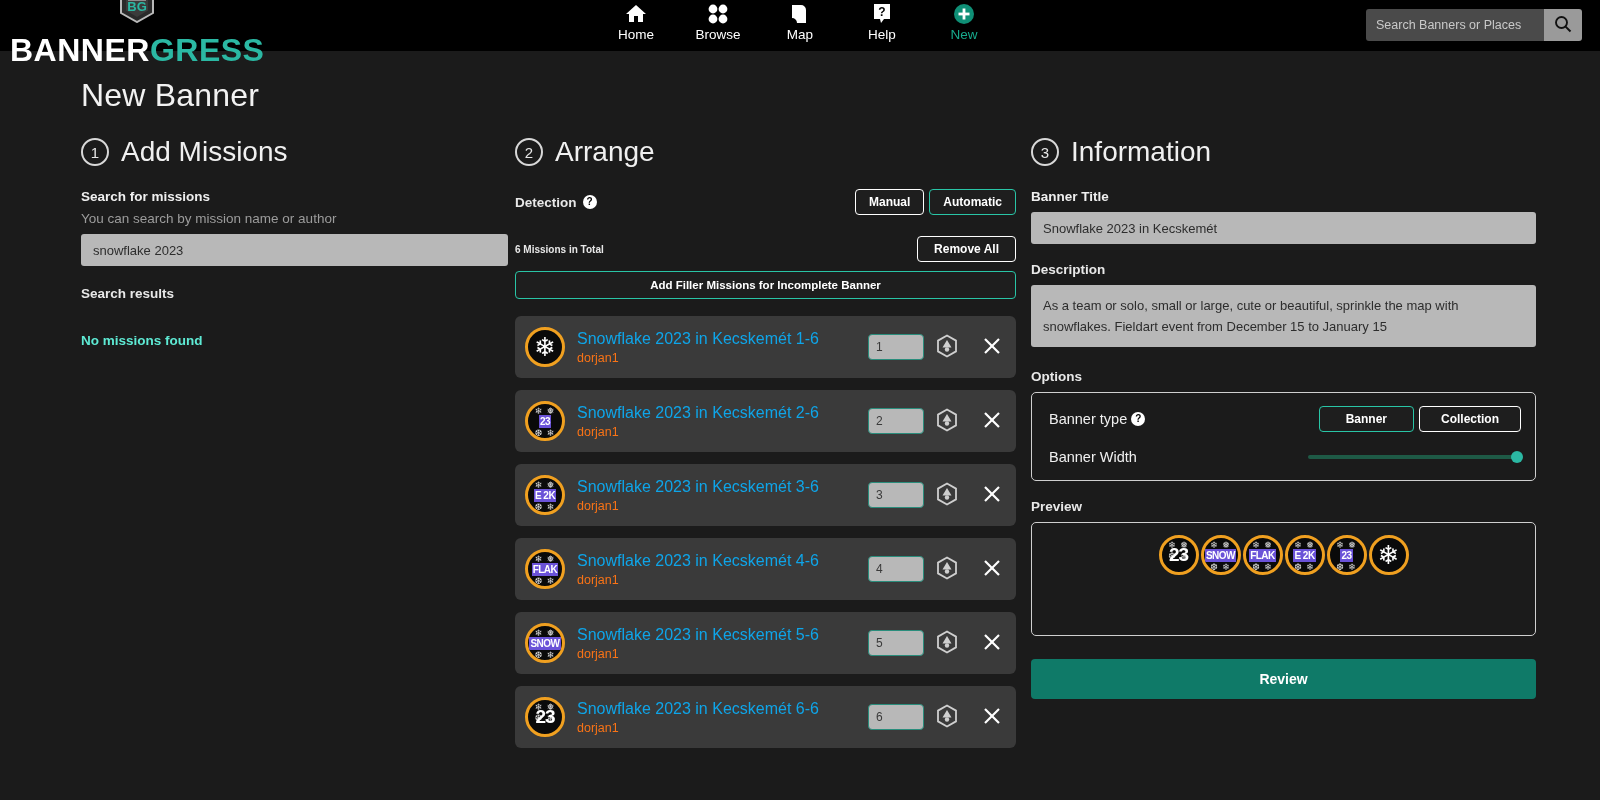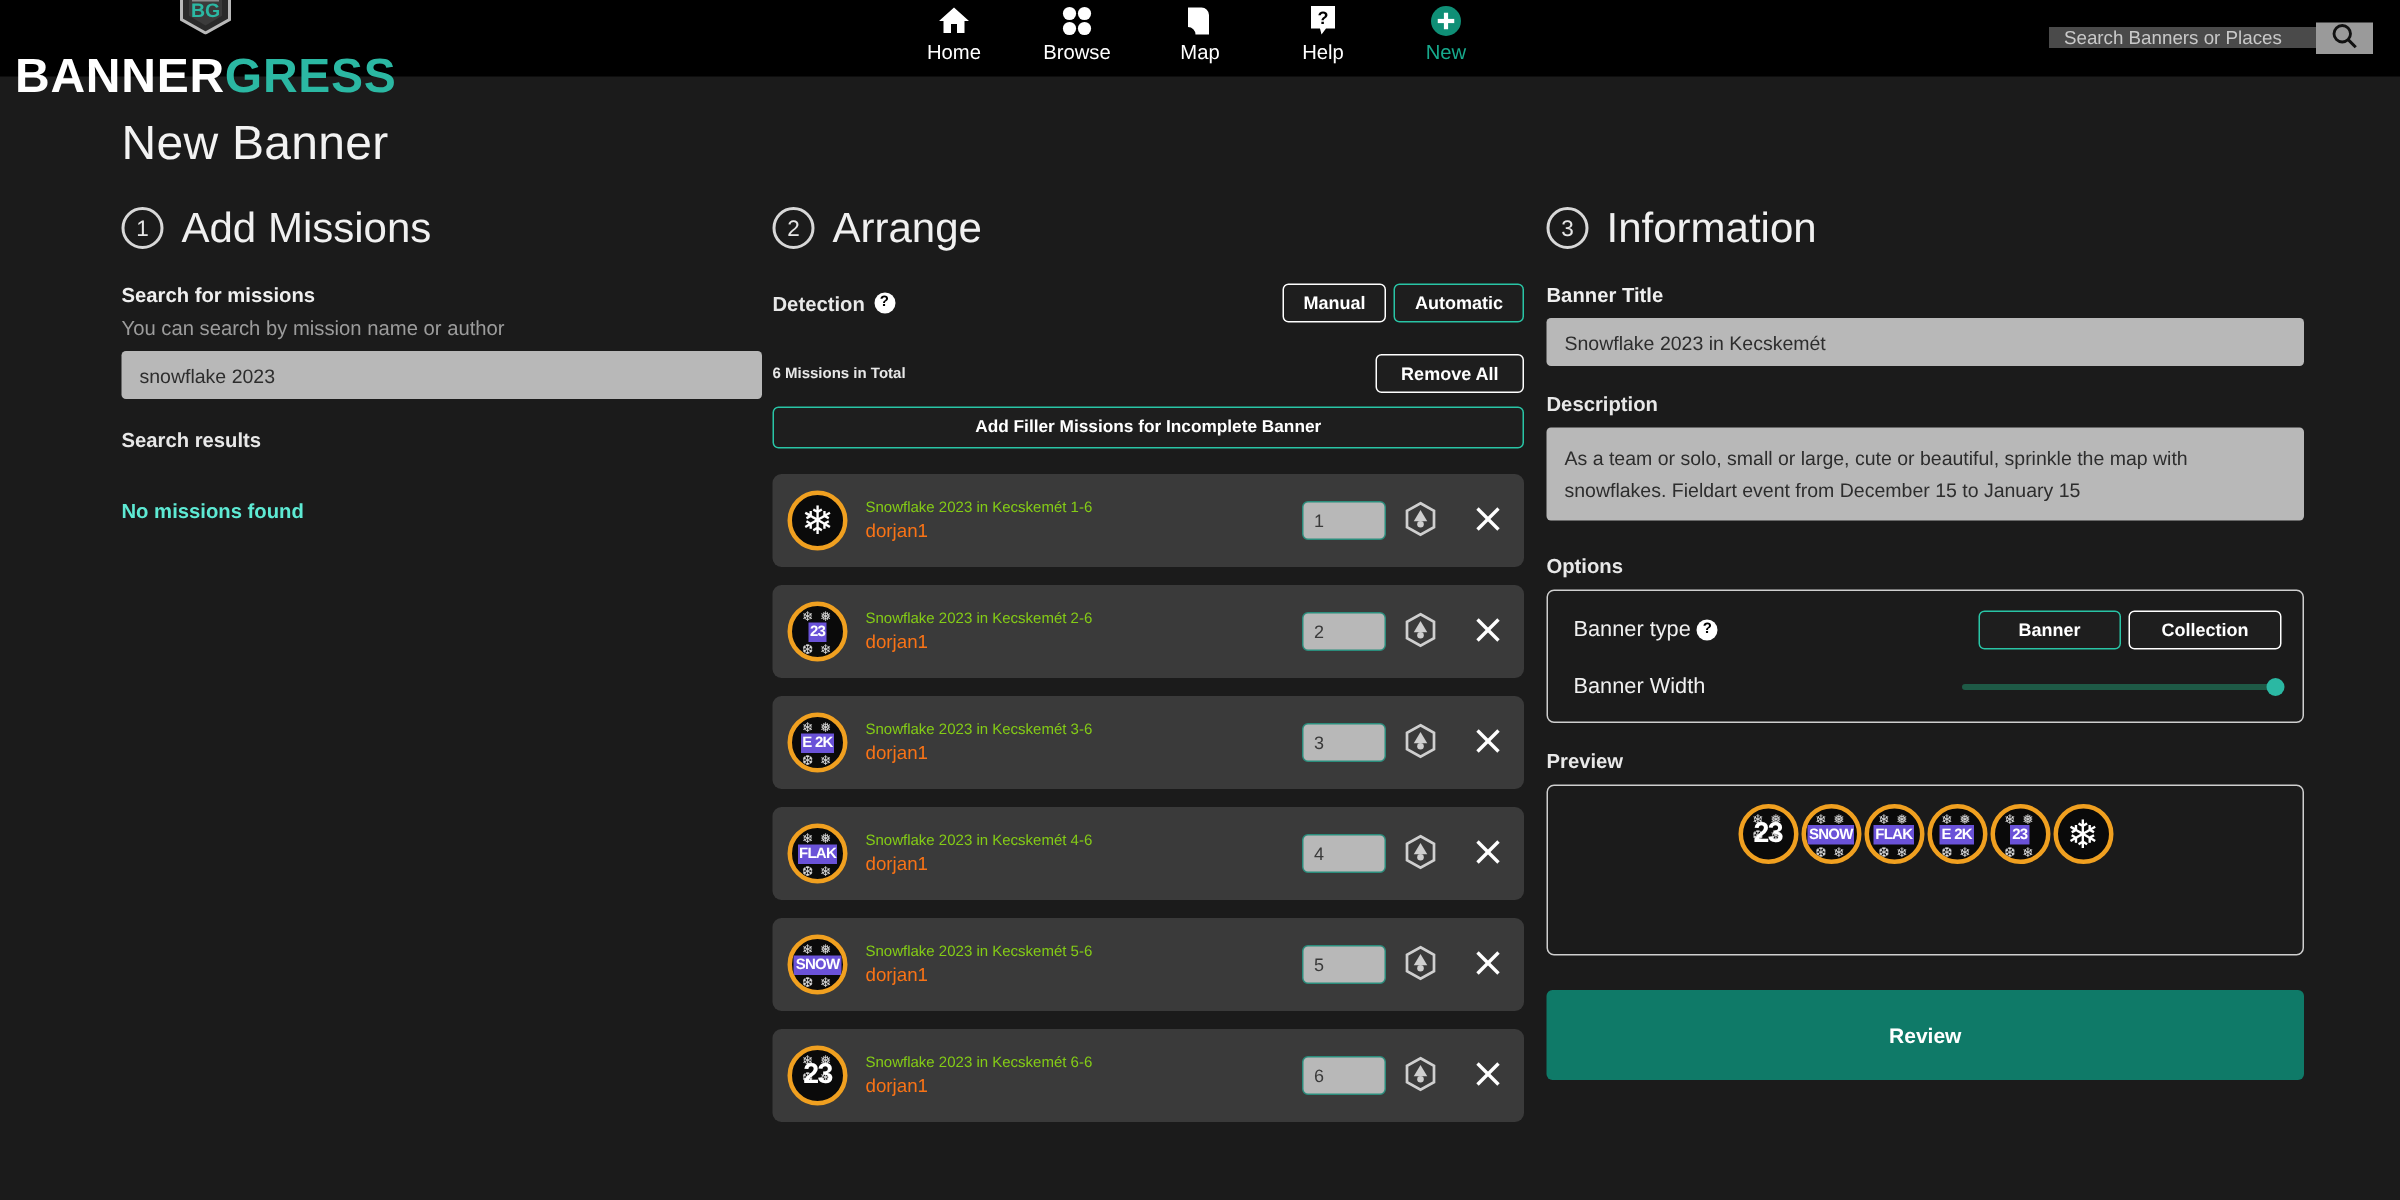--- a/index.html
+++ b/index.html
@@ -32,21 +32,21 @@
     display: flex; flex-direction: column; align-items: center;
     width: 60px; cursor: pointer; color: #fff;
     font-size: 13.5px; text-decoration: none;
   }
   .nav-item .ico { height: 24px; display: flex; align-items: center; justify-content: center; margin-bottom: 1px;}
   .nav-item.new { color: #17a98c; }
 
   .search-wrap {
     position: absolute; right: 18px; top: 9px;
     display: flex; height: 32px;
-    border-radius: 3px; overflow: hidden; align-items: center;
+    border-radius: 3px; overflow: hidden;
   }
   .search-input {
     width: 178px; background: #4a4a4a; border: none; outline: none;
     color: #d6d6d6; font-size: 12.5px; padding: 0 10px;
     font-family: "Liberation Sans", sans-serif;
   }
   .search-input::placeholder { color: #c9c9c9; }
   .search-btn {
     width: 38px; background: #9a9a9a; border: none; cursor: pointer;
     display: flex; align-items: center; justify-content: center;
@@ -138,21 +138,21 @@
     letter-spacing: -.5px; font-family: "Liberation Sans", sans-serif;
     white-space: nowrap;
   }
   .badge .big {
     position: relative; z-index: 2; font-size: 19px; font-weight: bold;
     color: #fff; letter-spacing: -1px;
   }
   .badge .flake { position: relative; z-index: 2; font-size: 26px; color: #fff; line-height: 1;}
 
   .m-text { flex: 1; min-width: 0; }
-  .m-title { font-size: 10px; color: #84cc16; white-space: nowrap; overflow: hidden; text-overflow: ellipsis;}
+  .m-title { font-size: 16px; color: #0ea5e9; white-space: nowrap; overflow: hidden; text-overflow: ellipsis;}
   .m-author { font-size: 12.5px; color: #f97316; margin-top: 3px; }
   .num-input {
     width: 56px; height: 26px; background: #b8b8b8; border: 1.5px solid #2a8d7c;
     border-radius: 4px; color: #3a3a3a; font-size: 12px; padding: 0 7px;
     outline: none; font-family: "Liberation Sans", sans-serif;
   }
   .icon-btn { background: none; border: none; cursor: pointer; display: flex; align-items: center; justify-content: center; padding: 0; }
 
   
   .ta-input {
@@ -175,21 +175,21 @@
     background: #2bb8a3;
   }
   .preview-box {
     border: 1.5px solid #cfcfcf; border-radius: 5px; margin-top: 8px;
     height: 114px; display: flex; align-items: flex-start; justify-content: center;
     padding-top: 12px; gap: 0px;
   }
   .preview-box .badge { width: 40px; height: 40px; margin: 0 1px;}
   .review-btn {
     width: 100%; margin-top: 23px; background: #0f7a68; border: none; border-radius: 4px;
-    color: #fff; font-size: 14px; font-weight: bold; padding: 22px 0; cursor: pointer;
+    color: #fff; font-size: 14px; font-weight: bold; padding: 12px 0; cursor: pointer;
     font-family: "Liberation Sans", sans-serif;
   }
   .sec-label { font-size: 13.5px; font-weight: bold; margin-top: 18px; }
 </style>
 </head>
 <body>
 
 <div class="topbar">
 
   <div class="brand">

